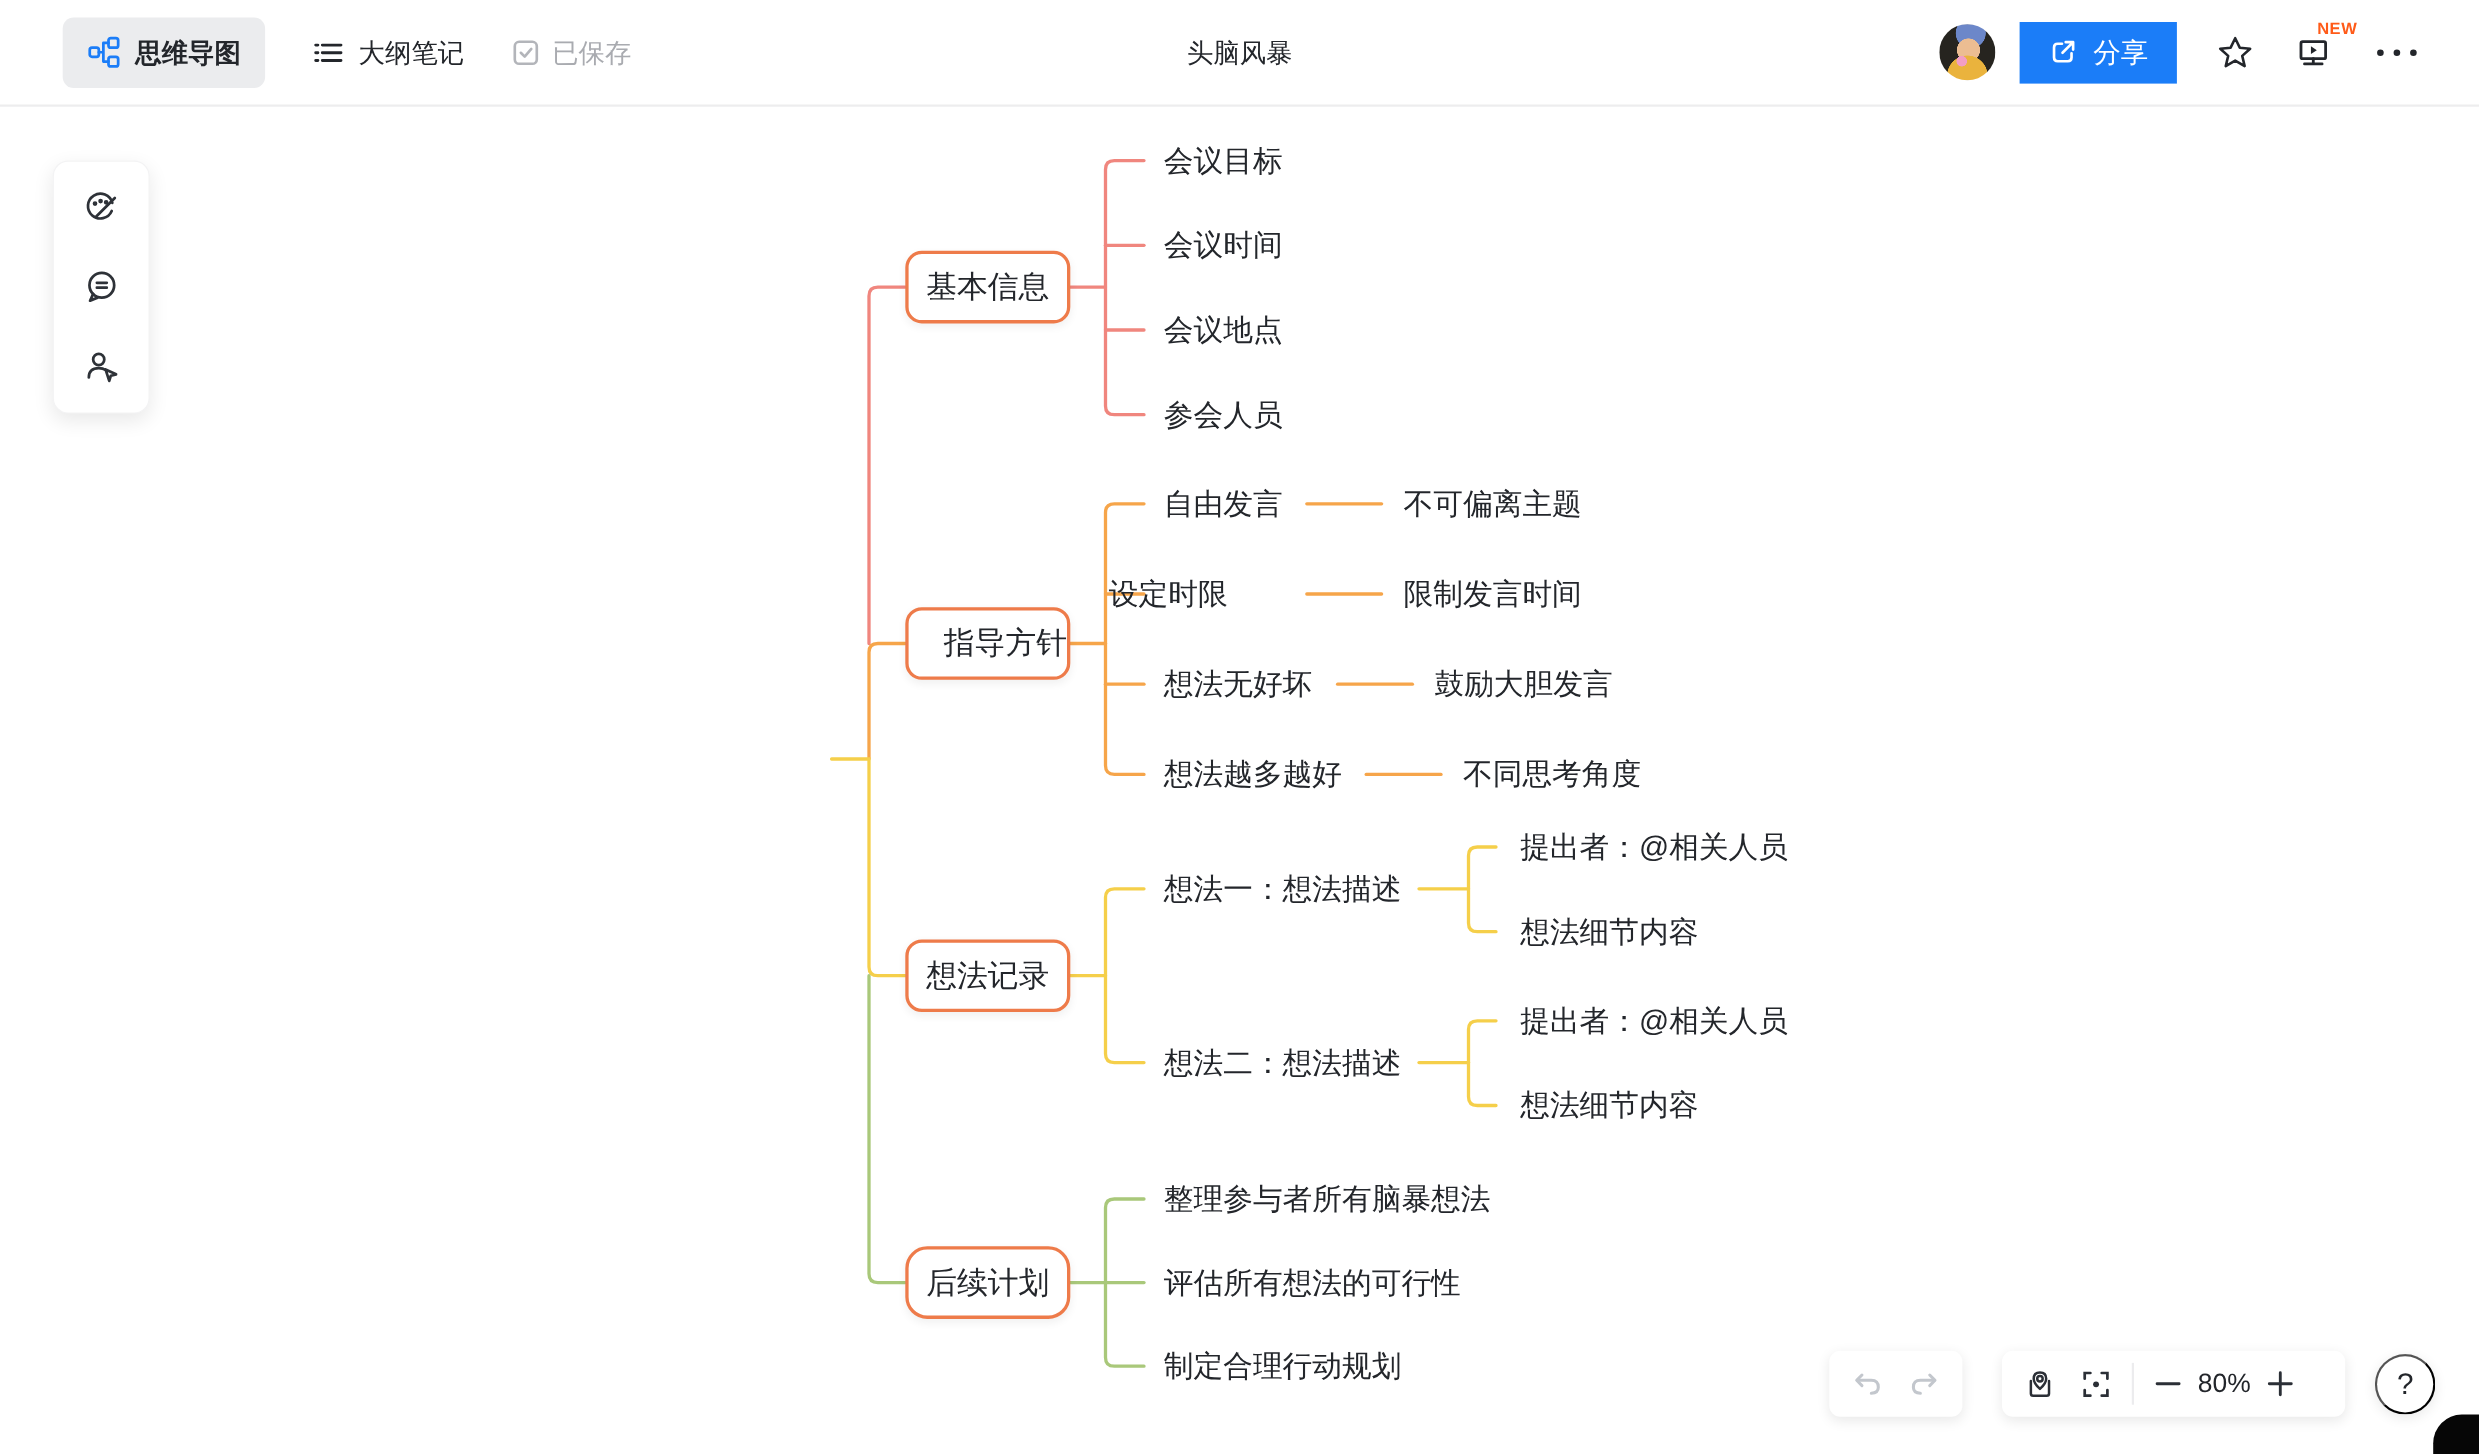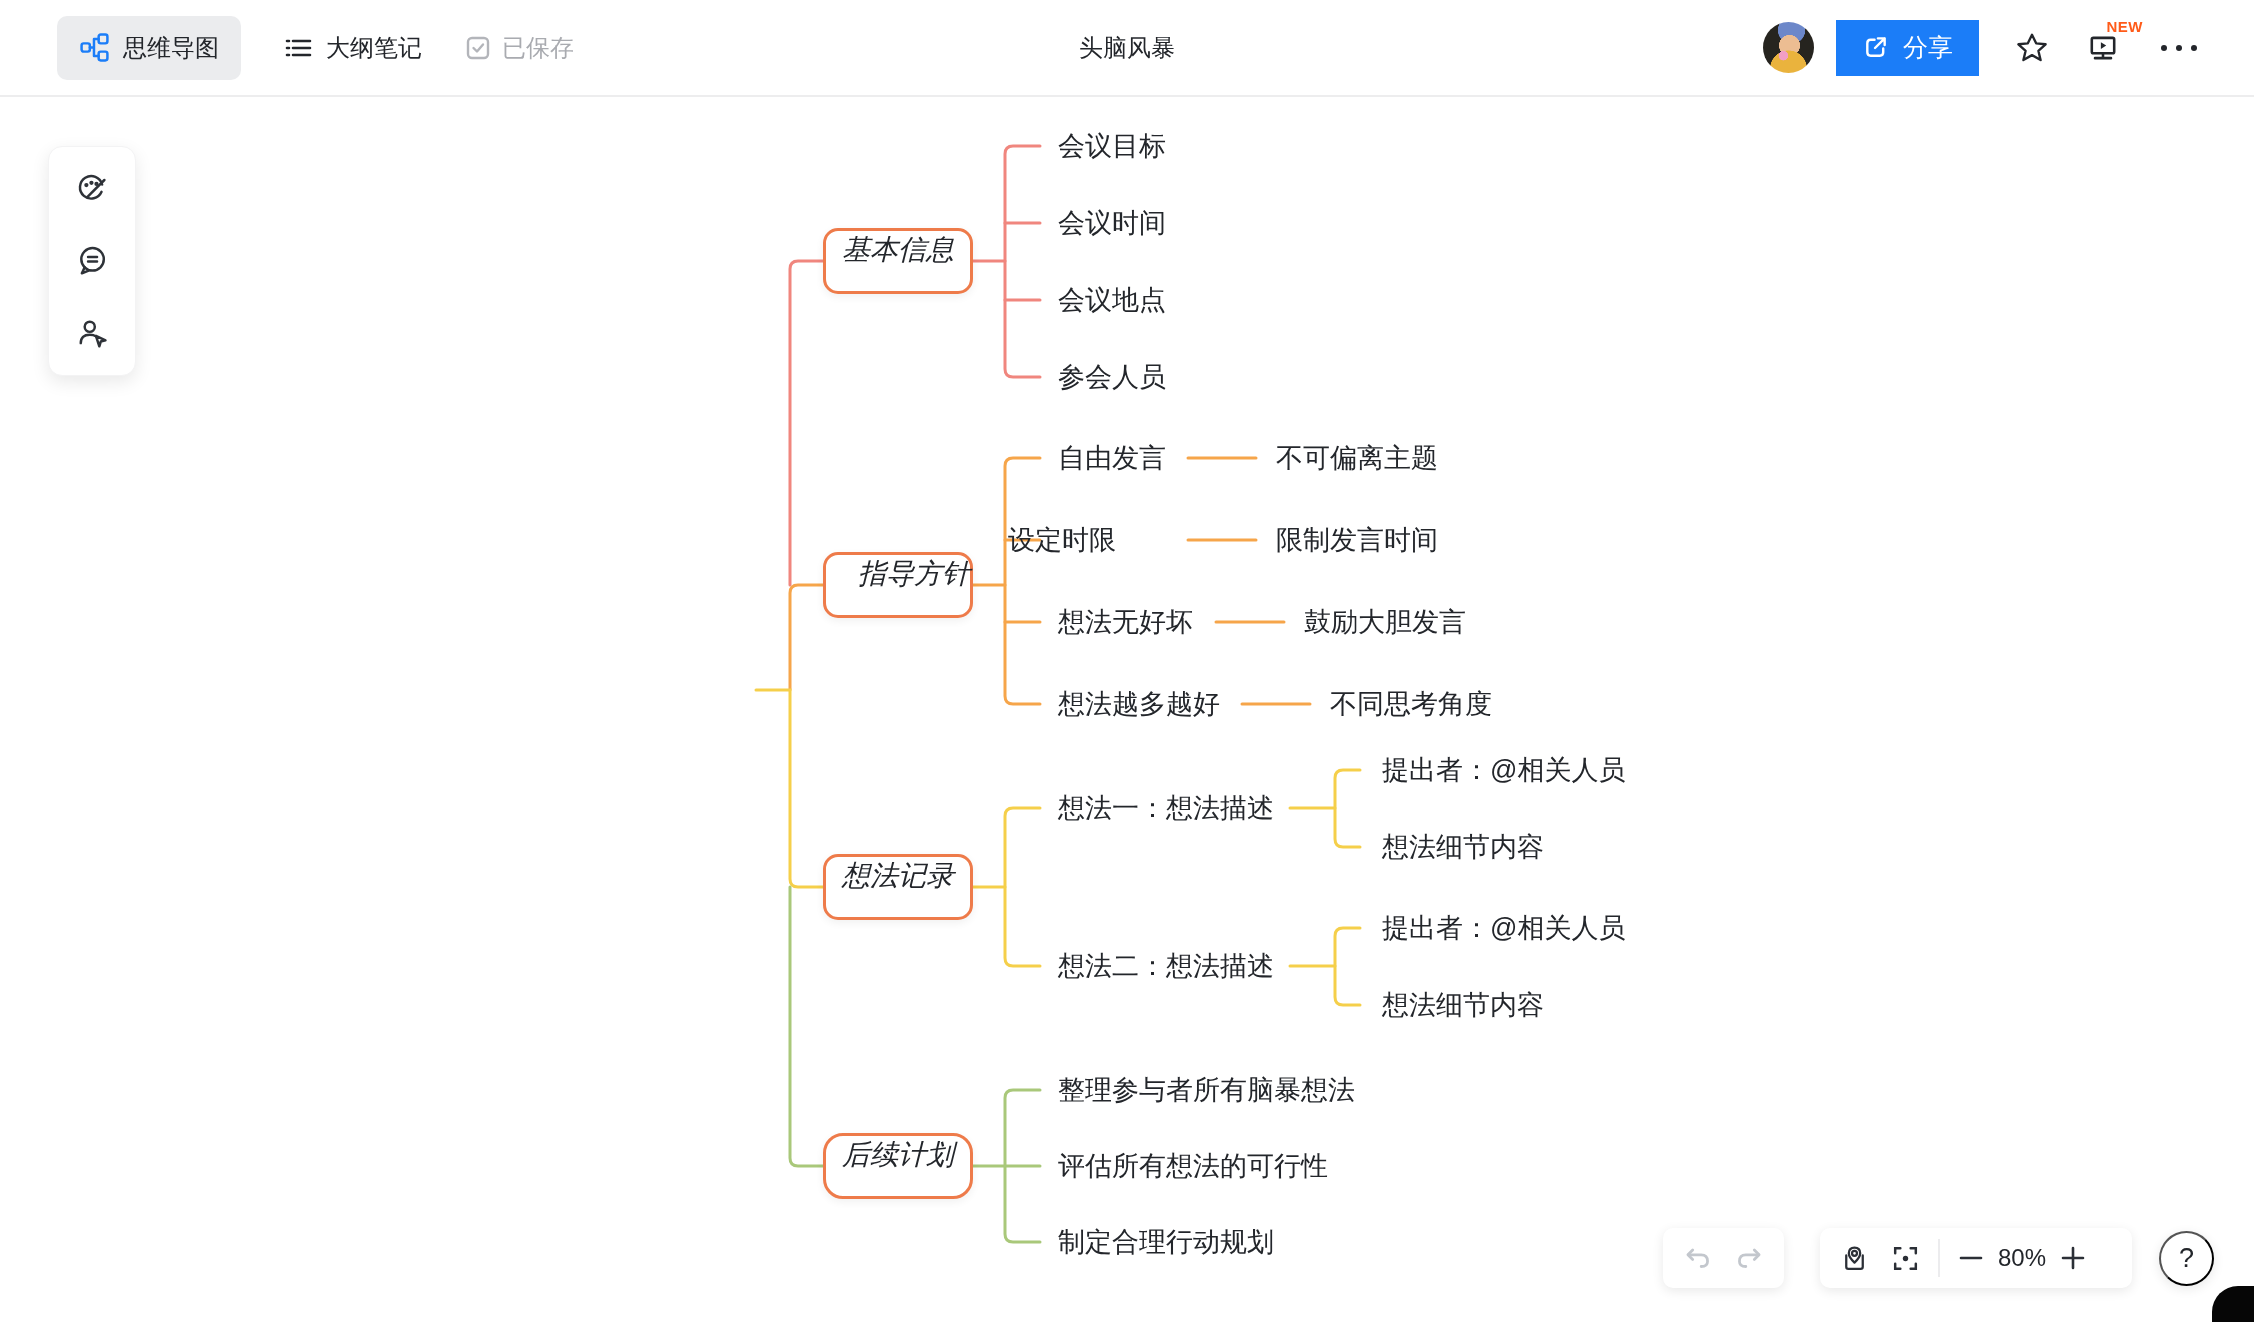--- a/index.html
+++ b/index.html
@@ -4,21 +4,21 @@
 <style>
   * { margin:0; padding:0; box-sizing:border-box; }
   html,body { width:2254px; height:1322px; background:#ffffff; overflow:hidden;
     font-family:"Liberation Sans","DejaVu Sans",sans-serif; color:#23262b; }
 
   
   .topbar { position:absolute; left:0; top:0; width:2254px; height:97px; background:#fff;
     border-bottom:2px solid #ededee; display:flex; align-items:center; padding:0 57px; z-index:30; }
   .tb-left { display:flex; align-items:center; gap:42px; }
   .tab { display:flex; align-items:center; gap:13px; font-size:24px; cursor:default; }
-  .tab.active { background:#ebecee; border-radius:10px; height:64px; padding:0 22px; font-weight:400; }
+  .tab.active { background:#ebecee; border-radius:10px; height:64px; padding:0 22px; font-weight:700; }
   .saved { display:flex; align-items:center; gap:10px; font-size:24px; color:#a9abb0; }
   .doc-title { position:absolute; left:50%; top:48px; transform:translate(-50%,-50%); font-size:24px; color:#23262b; }
   .tb-right { margin-left:auto; display:flex; align-items:center; }
   .avatar { width:51px; height:51px; border-radius:50%; overflow:hidden;
     background:
       radial-gradient(circle at 40% 66%, #f29ec4 0 10%, rgba(0,0,0,0) 11%),
       radial-gradient(circle at 50% 92%, #eab33d 0 34%, rgba(0,0,0,0) 35%),
       radial-gradient(circle at 52% 46%, #ecbd92 0 27%, rgba(0,0,0,0) 28%),
       radial-gradient(circle at 56% 16%, #6c87c9 0 26%, rgba(0,0,0,0) 27%),
       #26241f; }
@@ -37,22 +37,22 @@
     display:flex; flex-direction:column; align-items:center; gap:32px; z-index:20; }
   .side-tools .icon-btn { padding:2px; }
 
   
   .canvas { position:absolute; inset:0; }
   .wires { position:absolute; left:0; top:0; z-index:1; }
   .root-box { position:absolute; left:542px; top:655px; width:214px; height:73px; border-radius:16px;
     display:flex; align-items:center; justify-content:center; color:#fff; font-size:30px; z-index:5;
     box-shadow:0 4px 12px rgba(235,111,60,.35); cursor:pointer; }
   .branch-box { position:absolute; left:823px; width:150px; height:66px; background:#fff;
-    border:3px solid #ee7b4a; border-radius:15px; display:flex; align-items:flex-start; justify-content:center;
-    font-size:28px; z-index:5; box-shadow:0 3px 8px rgba(0,0,0,.06); cursor:pointer;font-style:italic; }
+    border:3px solid #ee7b4a; border-radius:15px; display:flex; align-items:center; justify-content:center;
+    font-size:28px; z-index:5; box-shadow:0 3px 8px rgba(0,0,0,.06); cursor:pointer; }
   .map-label { position:absolute; transform:translateY(-50%); font-size:27px; white-space:nowrap;
     z-index:5; cursor:pointer; color:#23262b; }
 
   
   .card { position:absolute; background:#fff; border-radius:10px; box-shadow:0 3px 12px rgba(0,0,0,.09);
     display:flex; align-items:center; z-index:30; }
   .undo-card { left:1663px; top:1228px; width:121px; height:60px; justify-content:space-evenly; }
   .zoom-card { left:1820px; top:1228px; width:312px; height:60px; padding:0 18px; }
   .zoom-card .divider { width:2px; height:38px; background:#ececee; margin:0 16px; }
   .zoom-label { width:72px; text-align:center; font-size:24px; color:#23262b; background:none; border:none; cursor:pointer; }

